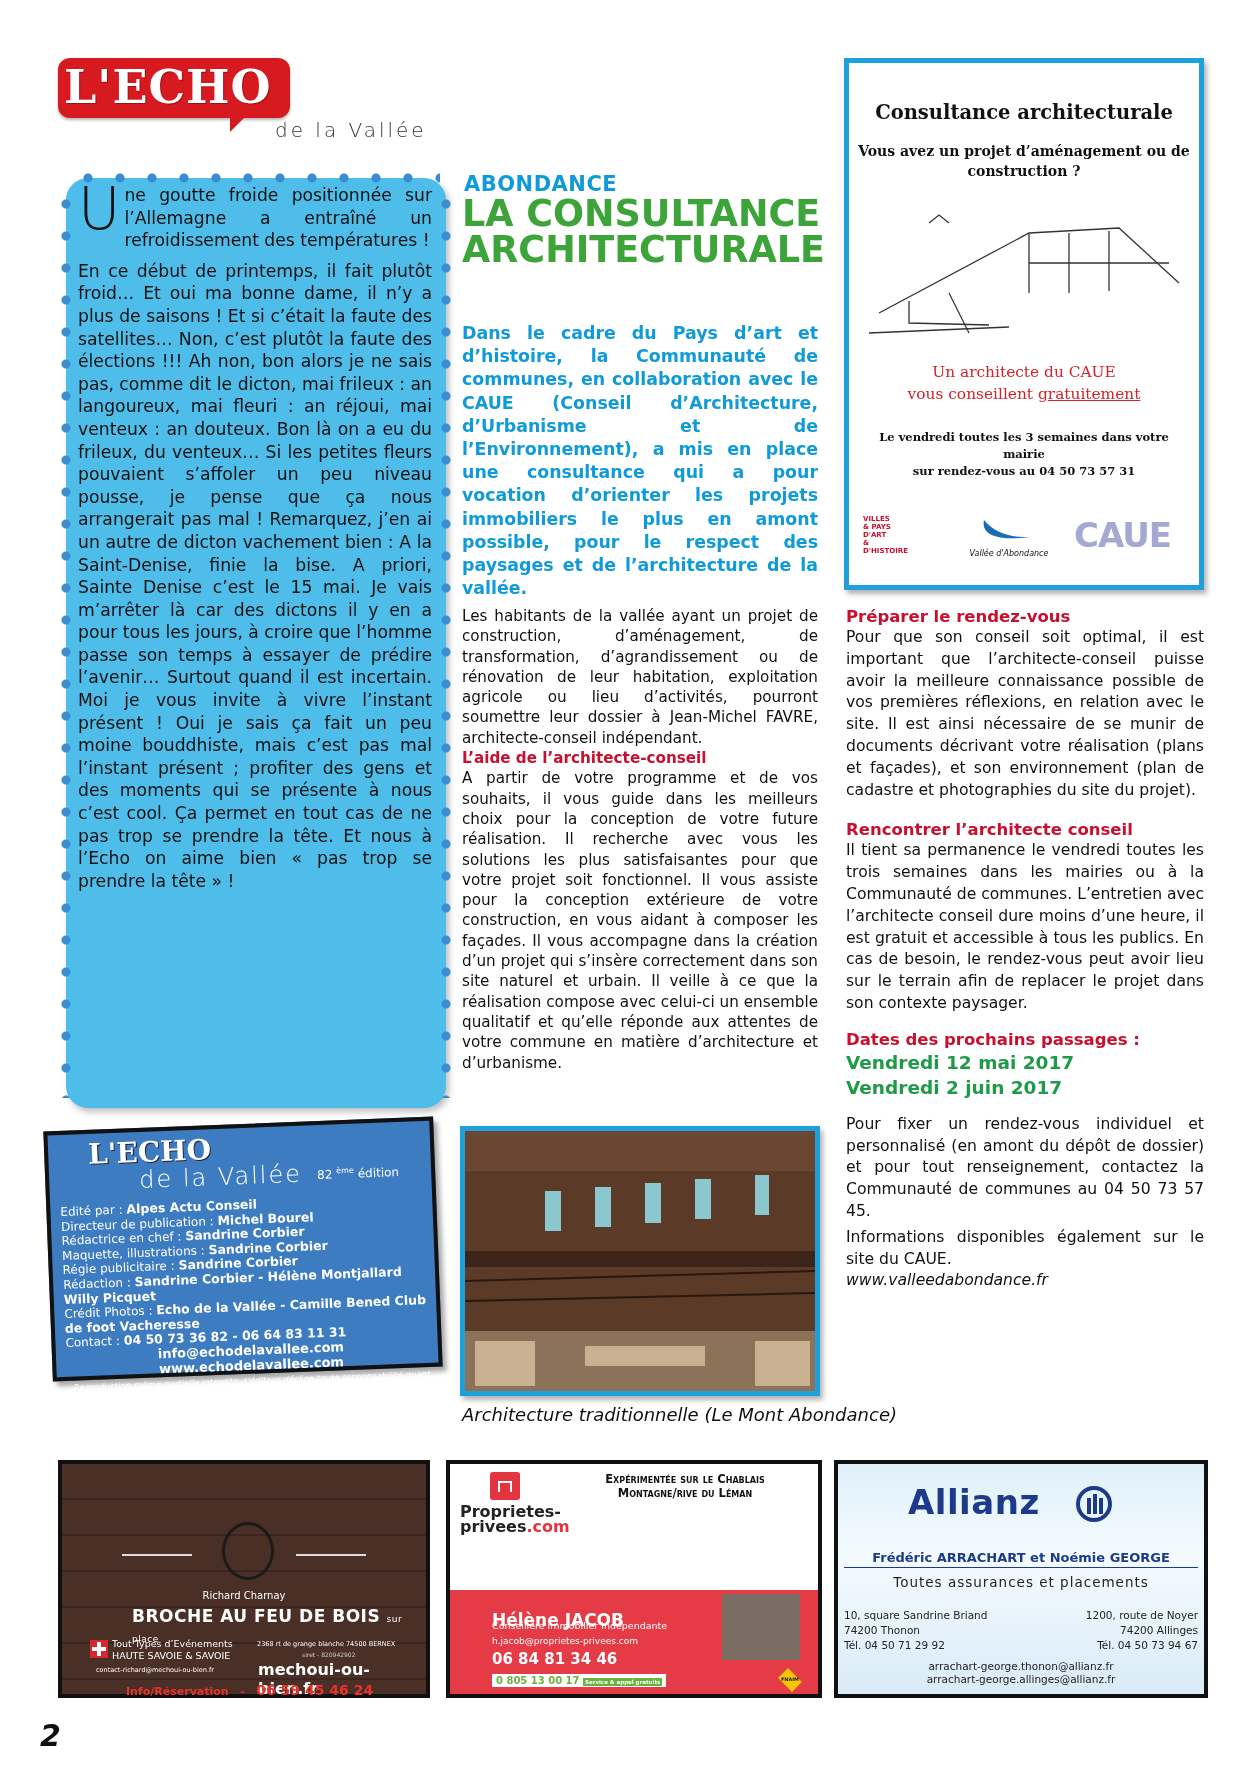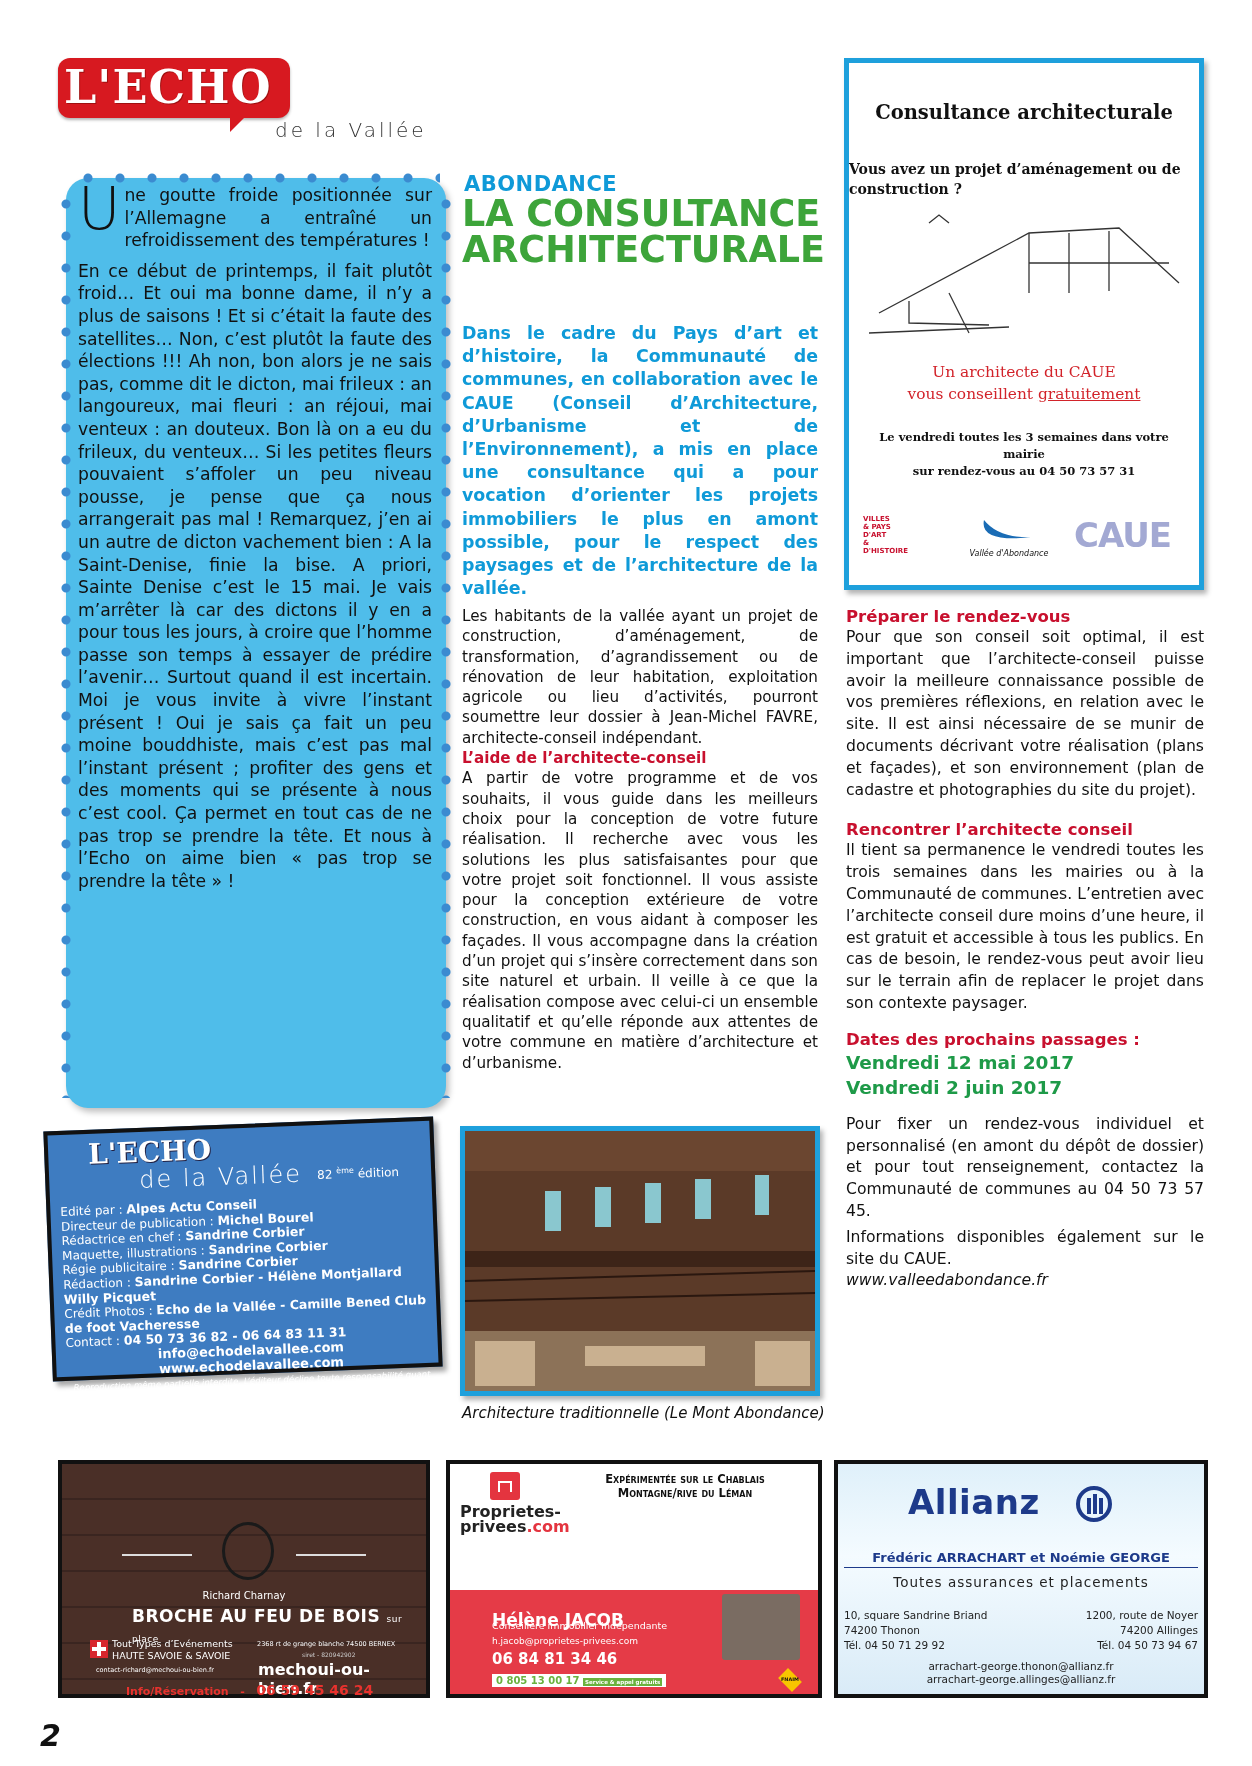--- a/index.html
+++ b/index.html
@@ -34,26 +34,26 @@
   .colo-center{text-align:center;font-weight:bold;font-size:13px}
   .colo-legal{font-style:italic;font-size:8.6px;line-height:11px;text-align:center;margin-top:3px}
 
   
   .kicker{left:464px;top:172px;font-weight:bold;font-size:21px;color:#0f9ad8;letter-spacing:.5px}
   .title{left:462px;top:196px;width:360px;font-weight:bold;font-size:36.5px;line-height:36px;color:#3da43a}
   .intro{left:462px;top:322px;width:356px;font-weight:bold;font-size:17.4px;line-height:23.2px;color:#0f9ad8;text-align:justify}
   .body1{left:462px;top:606px;width:356px;font-family:"DejaVu Sans",sans-serif;font-size:15.2px;line-height:20.3px;text-align:justify}
   .sub-red{color:#c8102e;font-weight:bold}
   .photo{left:460px;top:1126px;width:360px;height:270px;border:5px solid #1ea0dc;box-shadow:3px 4px 5px rgba(0,0,0,.3);overflow:hidden;background:#5a3a26}
-  .caption{left:462px;top:1404px;font-style:italic;font-size:15px;color:#111}
+  .caption{left:462px;top:1404px;font-style:italic;font-size:18px;color:#111}
 
   
   .flyer{left:844px;top:58px;width:360px;height:532px;border:5px solid #1ea0dc;background:#fff;box-shadow:3px 4px 5px rgba(0,0,0,.3)}
   .fly-title{position:absolute;left:0;width:100%;top:38px;text-align:center;font-family:"DejaVu Serif",serif;font-weight:bold;font-size:19.5px}
-  .fly-q{position:absolute;left:0;width:100%;top:96px;text-align:left;font-family:"DejaVu Serif",serif;font-weight:bold;font-size:14px;line-height:20px}
+  .fly-q{position:absolute;left:0;width:100%;top:78px;text-align:center;font-family:"DejaVu Serif",serif;font-weight:bold;font-size:14px;line-height:20px}
   .fly-red{position:absolute;left:0;width:100%;top:298px;text-align:center;font-family:"DejaVu Serif",serif;font-weight:normal;font-size:15.4px;line-height:22px;color:#d2232a}
   .fly-red u{text-decoration:underline}
   .fly-info{position:absolute;left:0;width:100%;top:366px;text-align:center;font-family:"DejaVu Serif",serif;font-weight:bold;font-size:11.5px;line-height:17px}
   .fly-logo{position:absolute;top:452px;font-weight:bold}
 
   
   .rcol{left:846px;top:606px;width:358px;font-family:"DejaVu Sans",sans-serif;font-size:15.6px;line-height:21.8px;text-align:justify}
   .rcol h4{color:#c8102e;font-size:16.5px;font-weight:bold;line-height:21px}
   .rcol .dates{color:#1e9a48;font-weight:bold;font-size:18.5px;line-height:25px}
   .rcol p{margin-bottom:4px}

